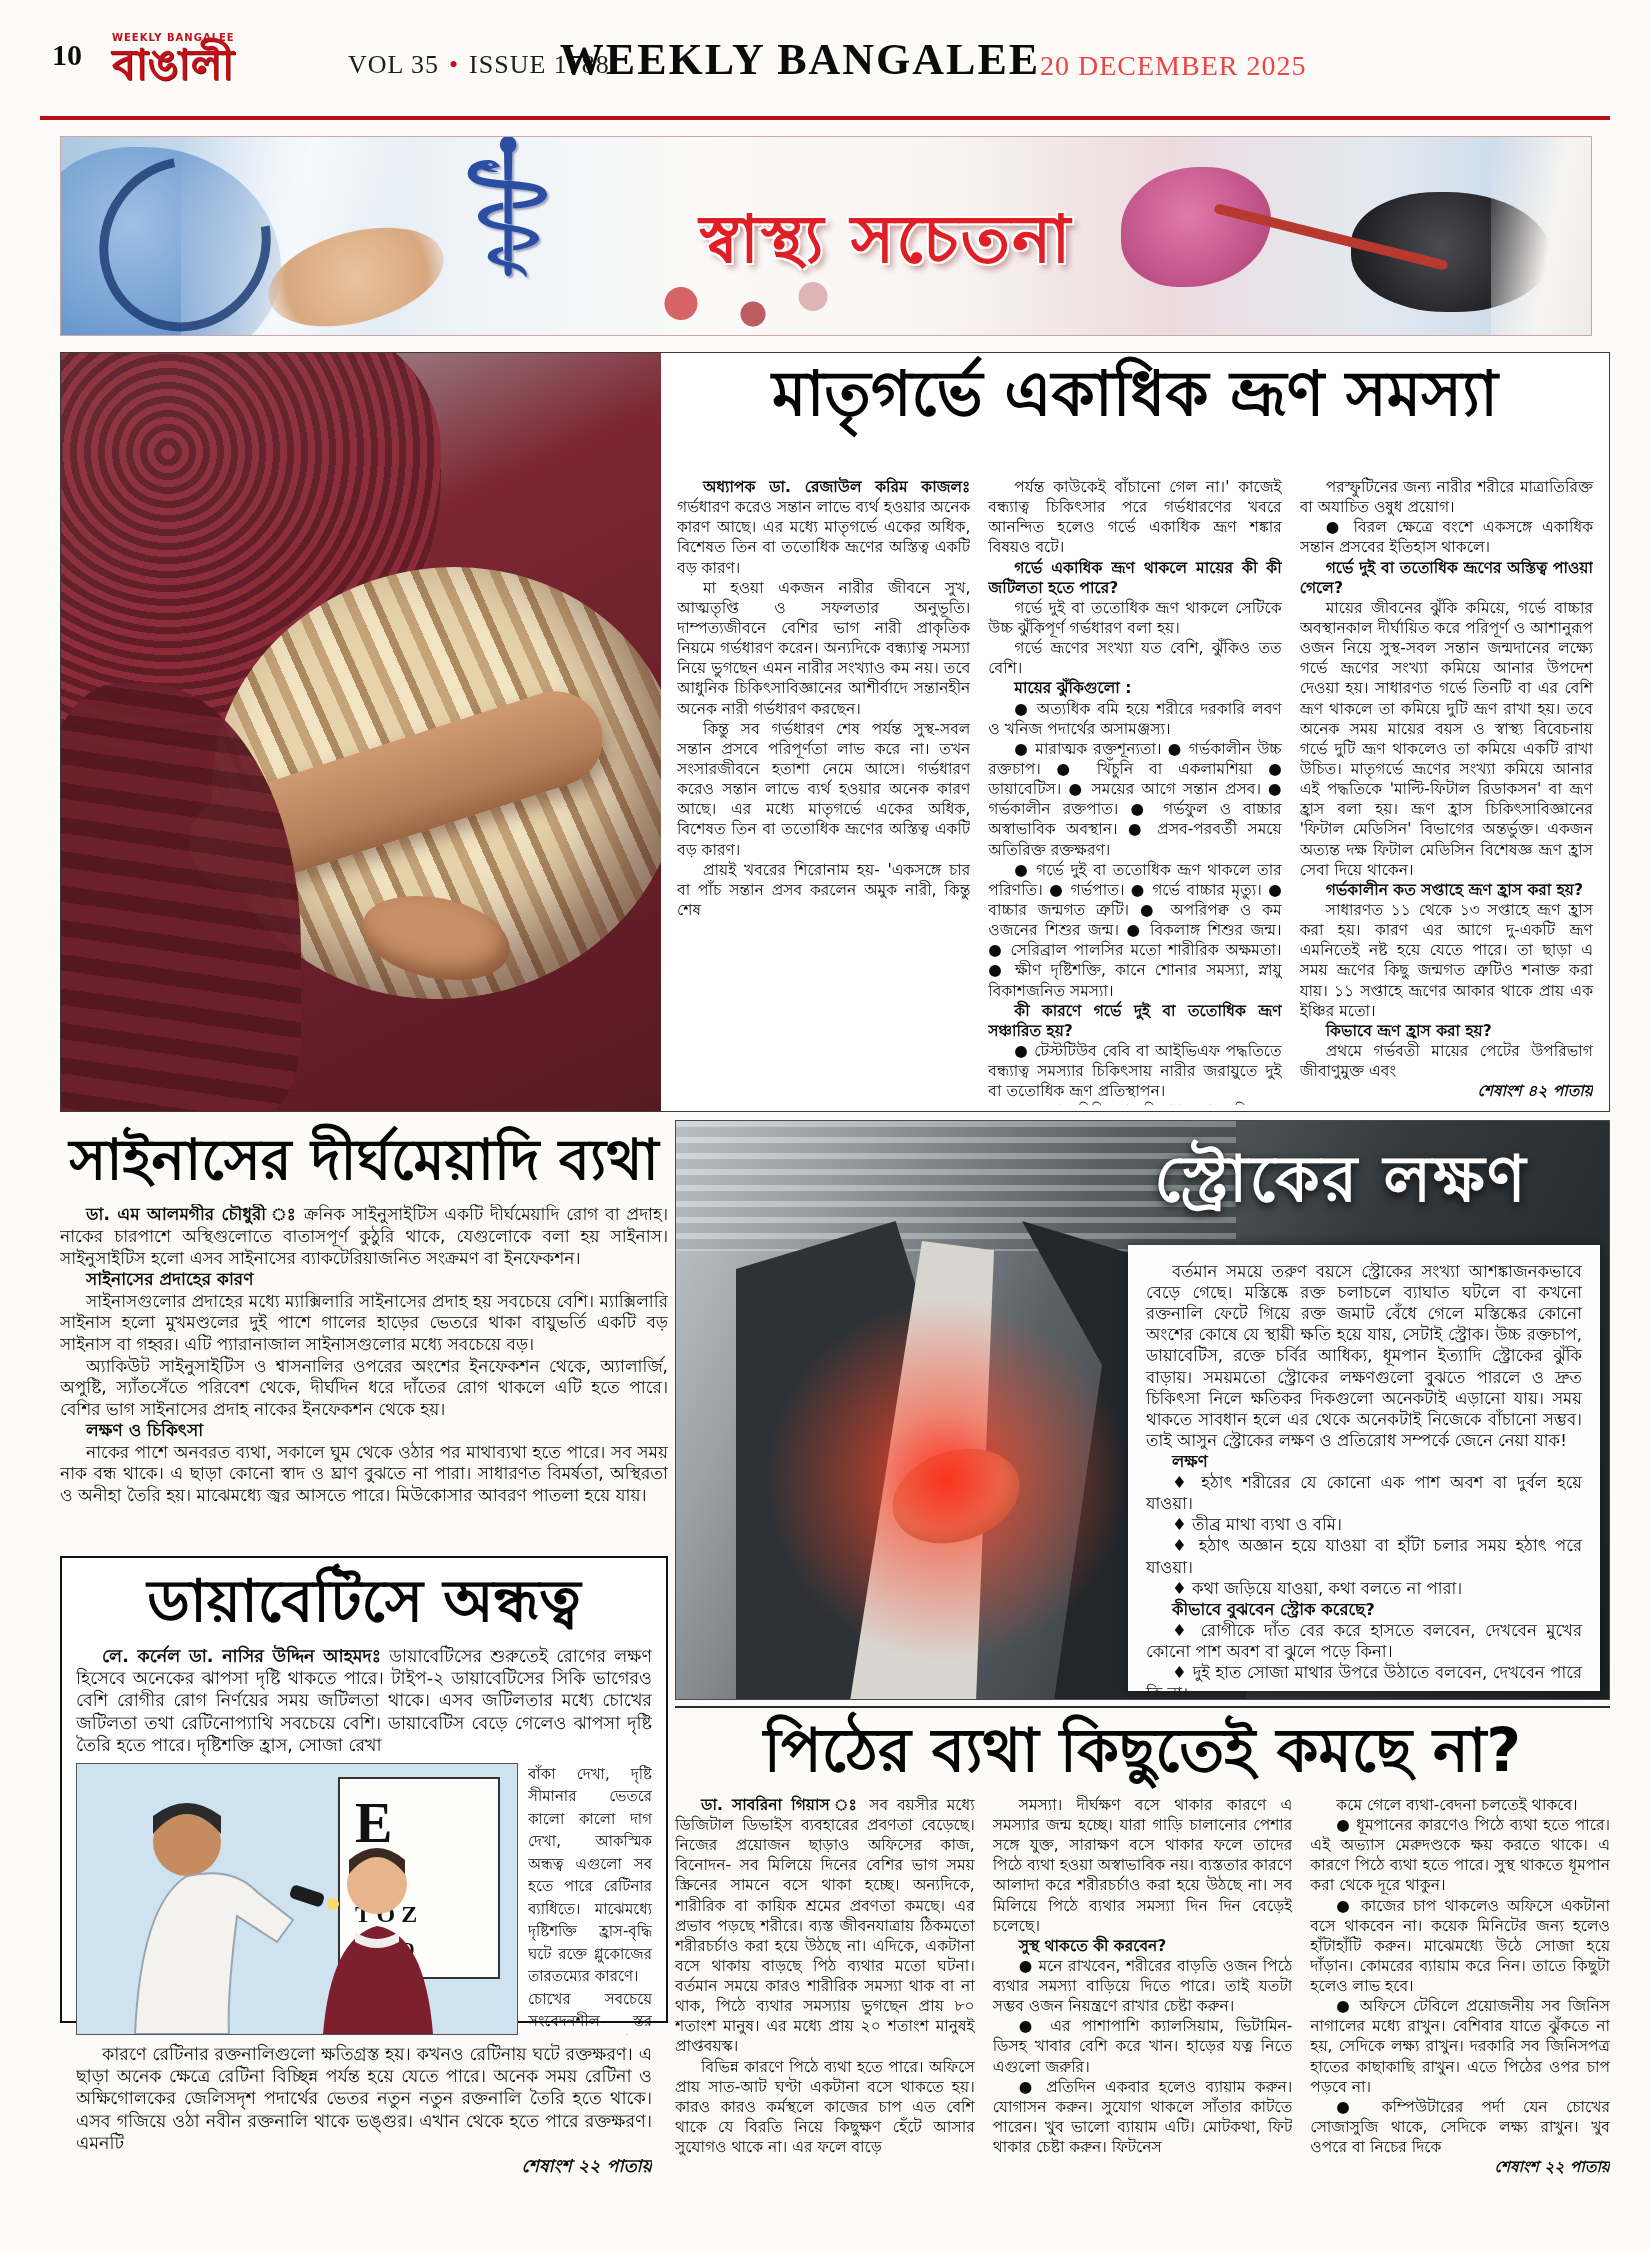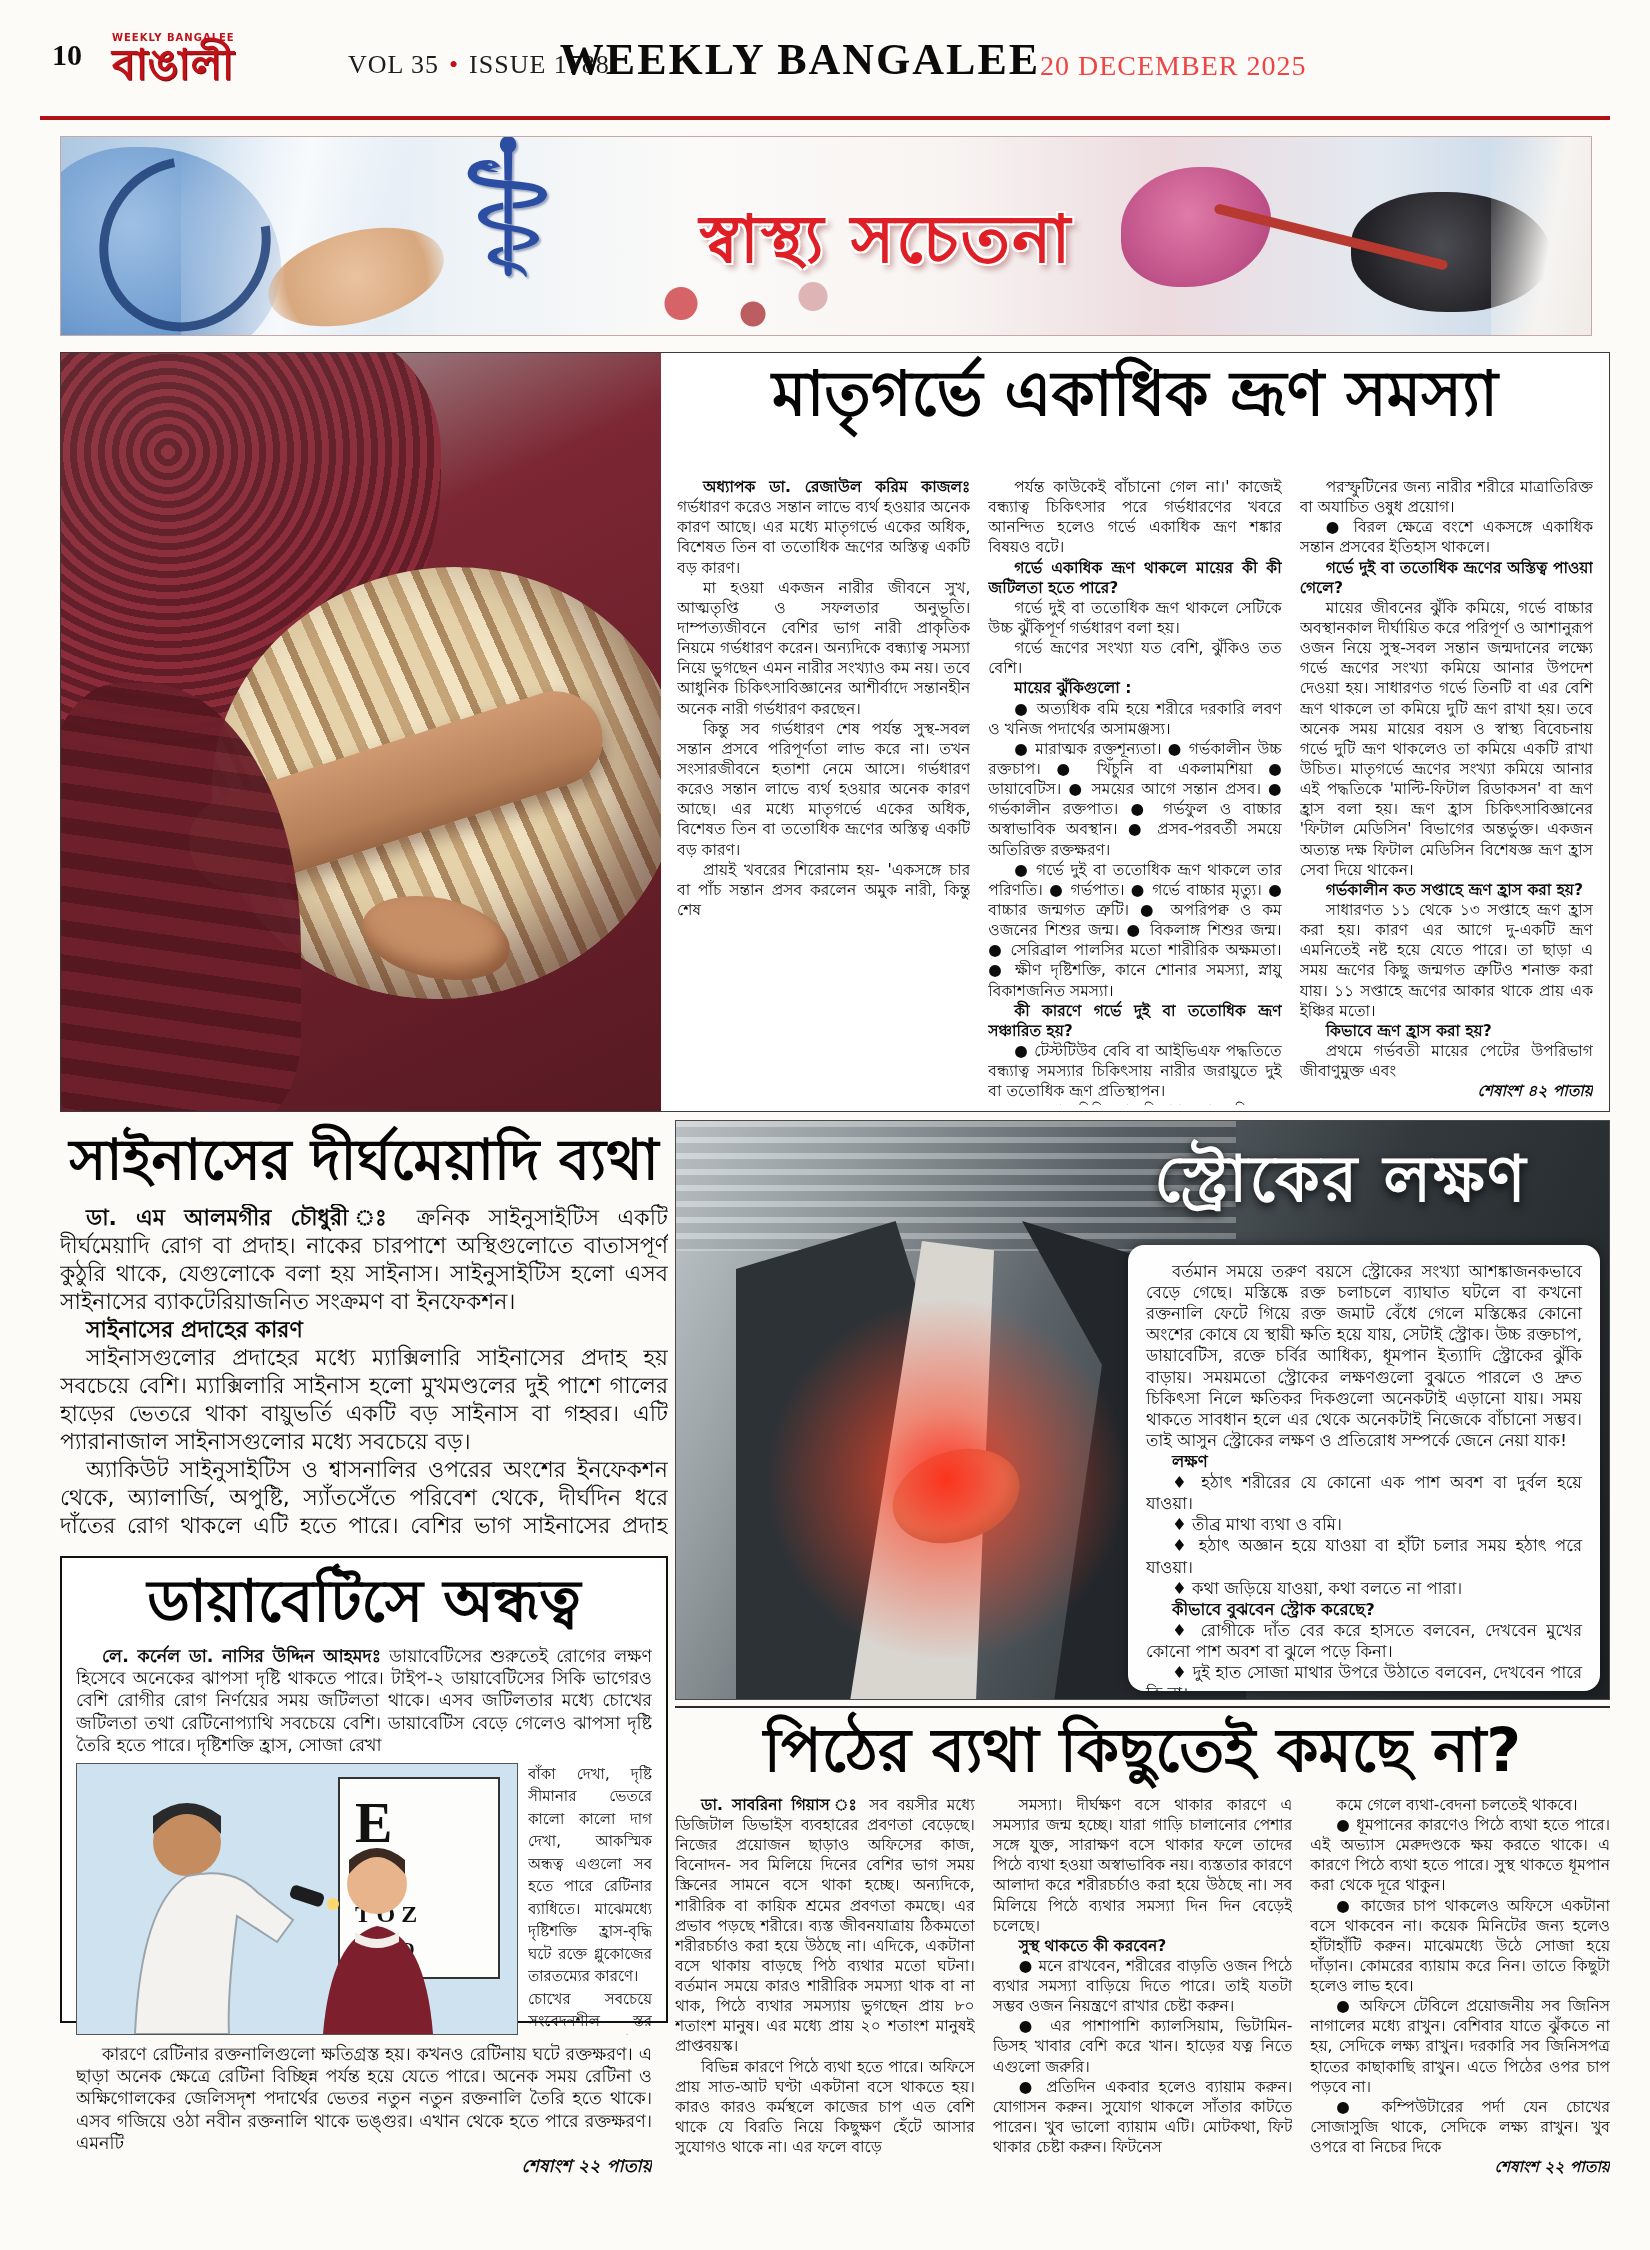--- a/index.html
+++ b/index.html
@@ -75,21 +75,21 @@
   .preg .drape{position:absolute;left:-20px;top:330px;width:260px;height:440px;border-radius:30% 60% 20% 20%;
         background:repeating-linear-gradient(8deg,#6d202b 0 18px,#541720 18px 34px);opacity:.95;}
   .a1content{flex:1;padding:8px 16px 6px;display:flex;flex-direction:column;box-sizing:border-box;min-width:0;}
   .a1head{font-size:62px;height:112px;flex:none;}
   .a1cols{display:flex;gap:18px;flex:1;overflow:hidden;margin-top:4px;}
   .a1cols .col{flex:1;overflow:hidden;font-size:15.5px;line-height:1.3;}
 
   
   .art2{position:absolute;left:60px;top:1126px;width:608px;height:426px;box-sizing:border-box;}
   .a2head{font-size:56px;margin:4px 0 14px;}
-  .a2body{font-size:22px;line-height:1.27;overflow:hidden;height:330px;}
+  .a2body{font-size:17px;line-height:1.27;overflow:hidden;height:330px;}
 
   
   .art3{position:absolute;left:675px;top:1120px;width:935px;height:580px;border:1px solid #4a4a4a;
         box-sizing:border-box;overflow:hidden;
         background:linear-gradient(115deg,#c4cacd 0%,#9aa2a6 16%,#5a6267 38%,#33393d 62%,#1d2124 100%);}
   .art3 .blinds{position:absolute;left:0;top:0;width:60%;height:130px;opacity:.35;
         background:repeating-linear-gradient(180deg,rgba(255,255,255,.8) 0 6px,rgba(40,45,50,.2) 6px 16px);}
   .art3 .shirt{position:absolute;left:120px;top:120px;width:300px;height:460px;background:#d9d5cf;
         clip-path:polygon(42% 0,66% 2%,60% 100%,18% 100%);}
   .art3 .lapel{position:absolute;left:60px;top:100px;width:420px;height:480px;background:#2d3236;
@@ -97,21 +97,21 @@
   .art3 .lapel2{position:absolute;left:250px;top:100px;width:320px;height:480px;background:#23272b;
         clip-path:polygon(30% 0,100% 14%,100% 100%,40% 100%,55% 30%);}
   .art3 .glow{position:absolute;left:0;top:0;width:100%;height:100%;
         background:radial-gradient(circle at 29% 62%,rgba(255,45,25,.95) 0%,rgba(255,70,40,.55) 9%,rgba(255,70,40,0) 24%);}
   .art3 .hand{position:absolute;left:215px;top:330px;width:130px;height:90px;border-radius:50%;
         background:#caa183;transform:rotate(-18deg);box-shadow:inset -6px -8px 14px rgba(90,40,20,.45);}
   .a3head{position:absolute;left:410px;top:24px;width:510px;text-align:center;font-size:64px;font-weight:bold;
         color:#fff;letter-spacing:2px;text-shadow:0 4px 10px rgba(0,0,0,.75),0 0 3px rgba(60,60,60,.8);}
   .a3box{position:absolute;left:452px;top:124px;width:472px;height:446px;background:#fefefe;
         padding:16px 18px;box-sizing:border-box;font-size:16.5px;line-height:1.28;overflow:hidden;
-        box-shadow:0 0 12px rgba(0,0,0,.45);border-radius:16px;}
+        box-shadow:0 0 12px rgba(0,0,0,.45);}
   .hr3{position:absolute;left:675px;top:1706px;width:935px;height:2px;background:#2c2c2c;}
 
   
   .art4{position:absolute;left:60px;top:1556px;width:608px;height:467px;border:2px solid #111;background:#fff;
         box-sizing:border-box;padding:8px 14px;}
   .a4head{font-size:58px;margin:4px 0 12px;}
   .a4lead{font-size:17.5px;line-height:1.28;overflow:hidden;max-height:120px;}
   .a4mid{display:flex;gap:10px;margin-top:6px;height:272px;}
   .illus{width:440px;height:270px;border:1px solid #555;flex:none;background:#cfe2f0;}
   .a4side{flex:1;font-size:15px;line-height:1.5;overflow:hidden;}

